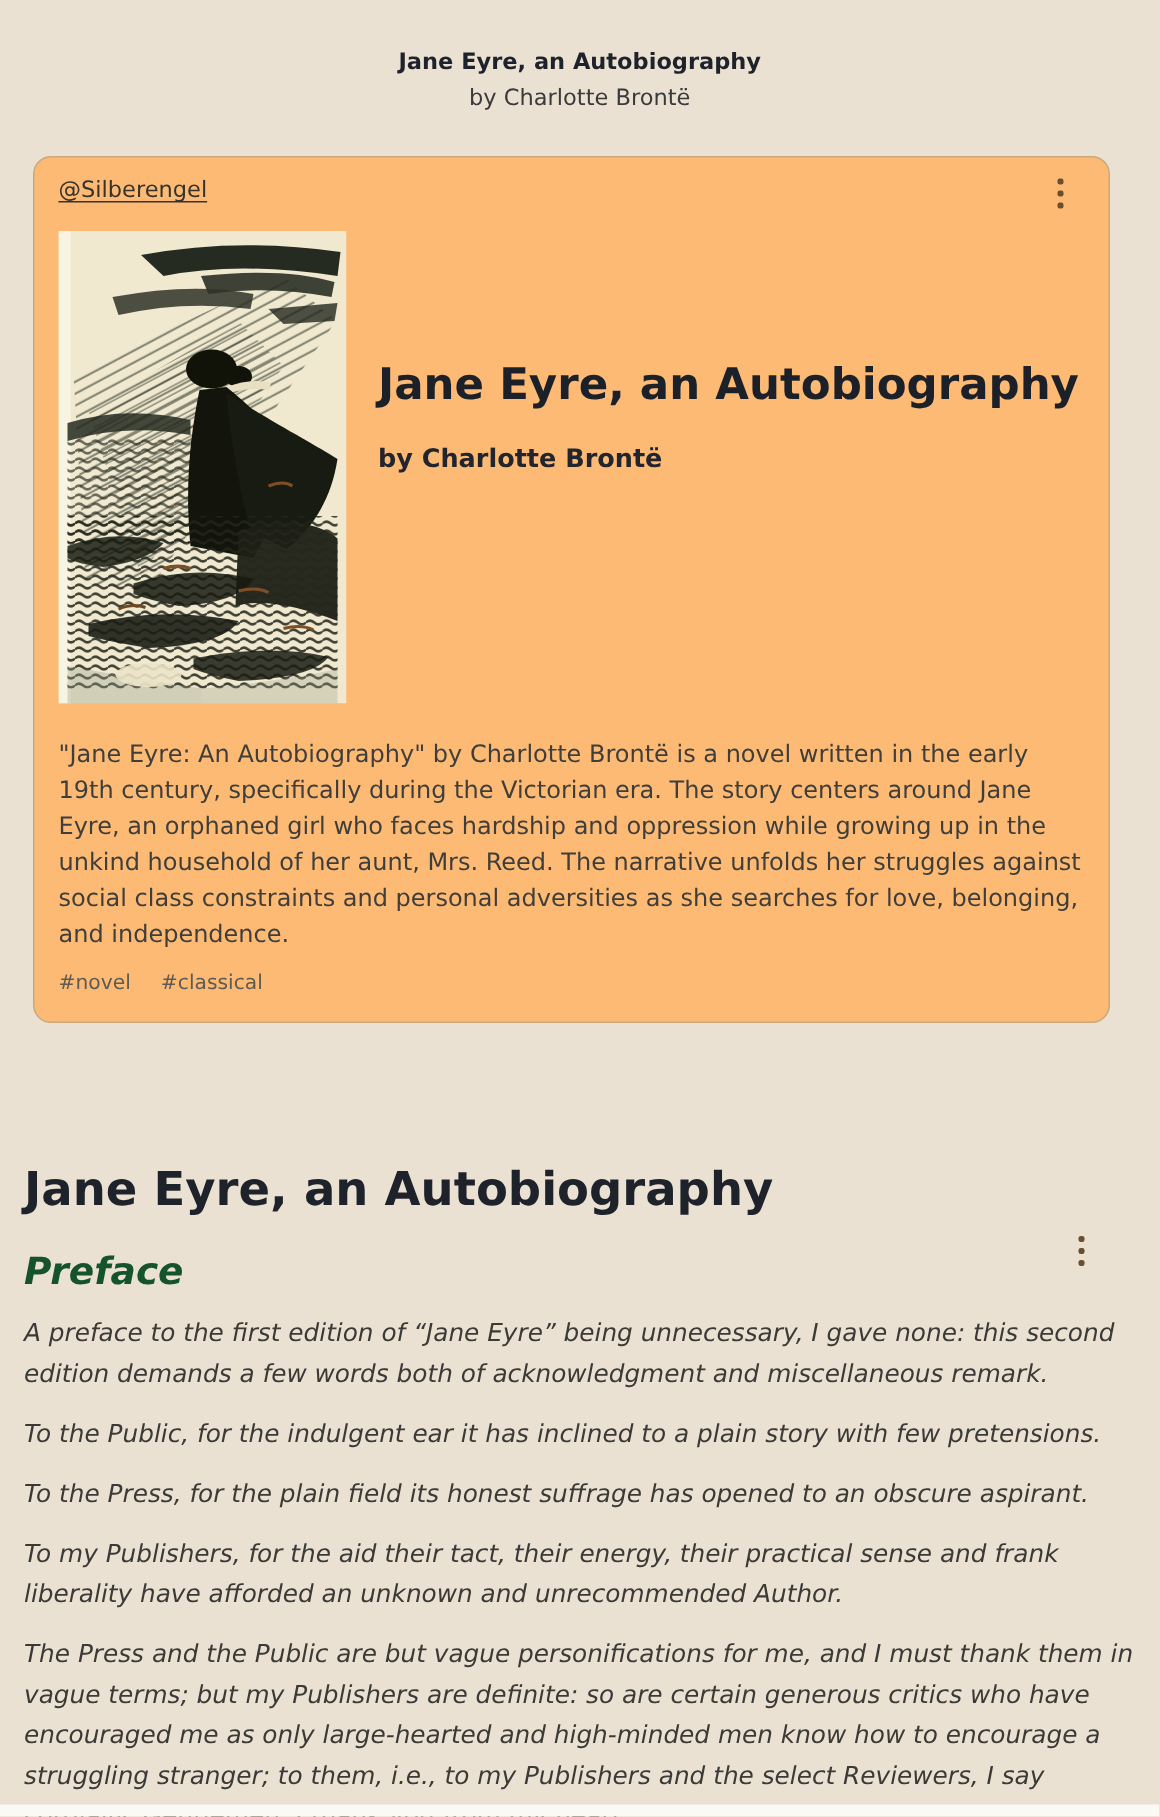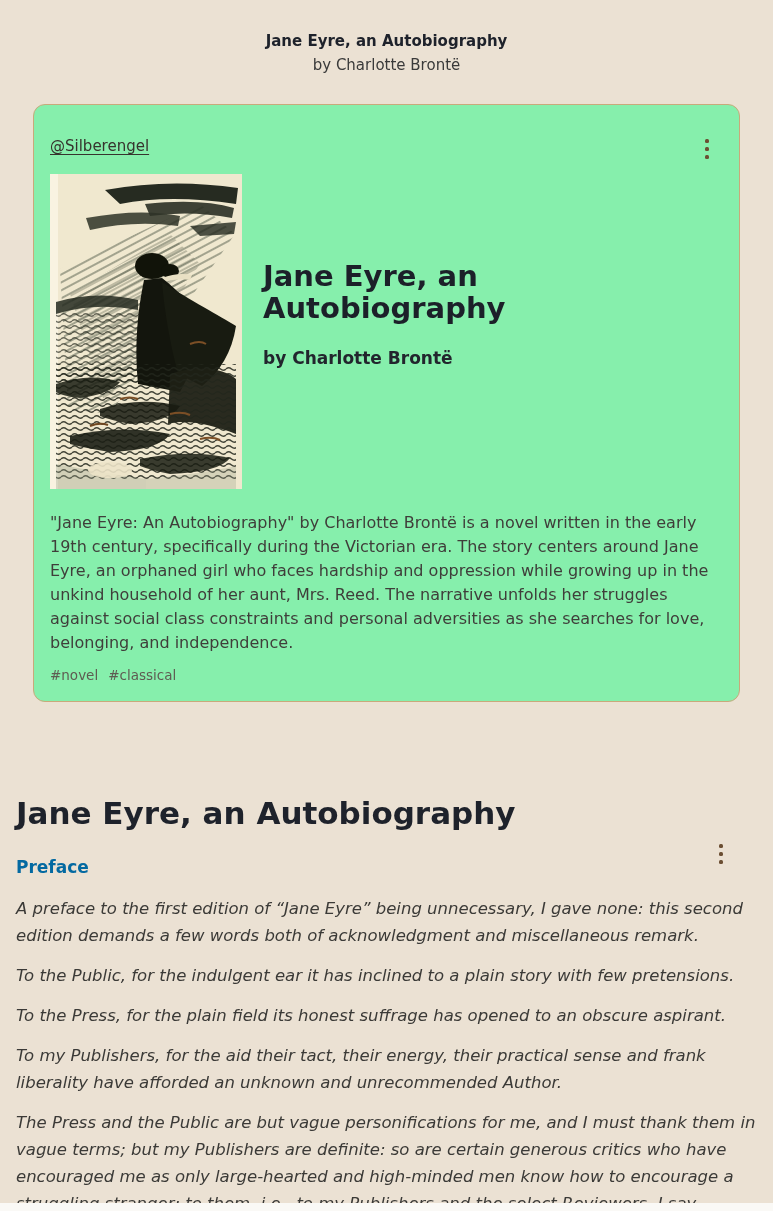--- a/index.html
+++ b/index.html
@@ -11,25 +11,25 @@
     position:relative;
     overflow:hidden;
   }
   
   .top-header{ text-align:center; padding-top:32px; }
   .top-title{ font-size:15px; font-weight:bold; color:#1E222B; line-height:19px; }
   .top-byline{ font-size:15px; color:#3A3A3A; line-height:18px; margin-top:5px; }
 
   
   .card{
-    margin:30px 33px 0 33px;
-    background:#86efac;
+    margin:30px 33px 0 22px;
+    background:#fdba74;
     border:1px solid #C9A97B;
     border-radius:12px;
-    padding:32px 16px 18px 16px;
+    padding:12px 16px 18px 16px;
     box-sizing:border-box;
   }
   .card-top{ display:flex; justify-content:space-between; align-items:flex-start; }
   .handle{
     font-size:15px; color:#36332D; text-decoration:underline;
     text-underline-offset:3px; cursor:pointer; line-height:18px;
   }
   .kebab{
     display:flex; flex-direction:column; gap:4px; align-items:center;
     padding:2px 14px; cursor:pointer;
@@ -38,32 +38,32 @@
 
   .card-main{ display:flex; gap:21px; margin-top:13px; }
   .cover-wrap{ width:192px; height:315px; flex-shrink:0; }
   .cover-wrap svg{ display:block; }
   .meta{ padding-top:86px; }
   .book-title{ font-size:29px; font-weight:bold; color:#1C2029; line-height:32px; margin:0; }
   .book-byline{ font-size:17px; font-weight:bold; color:#22252D; margin-top:24px; }
   .book-version{ font-size:16px; color:#5D5B55; margin-top:22px; }
 
   .desc{ margin-top:22px; font-size:16px; line-height:24px; color:#3F3E3A; }
-  .tags{ margin-top:12px; display:flex; gap:10px; }
+  .tags{ margin-top:12px; display:flex; gap:20px; }
   .tag{ font-size:13.5px; color:#5E5C52; }
 
   
   .article{ margin:0 16px; position:relative; }
   .article-title{
     font-size:31px; font-weight:bold; color:#1E222B;
     margin:92px 0 0 0; line-height:38px;
   }
   .section-title{
-    font-size:17px; font-weight:bold; color:#0369a1;
-    margin:20px 0 0 0; line-height:31px;
+    font-size:25px; font-weight:bold; color:#14532d;
+    margin:20px 0 0 0; line-height:31px;font-style:italic;
   }
   .article-kebab{ position:absolute; top:48px; right:20px; }
   .article p{
     font-size:16.5px; line-height:27px; color:#3B3A37;
     margin:13px 0 0 0;
     font-style:italic;
   }
   .article p:first-of-type{ margin-top:12px; }
 
   

